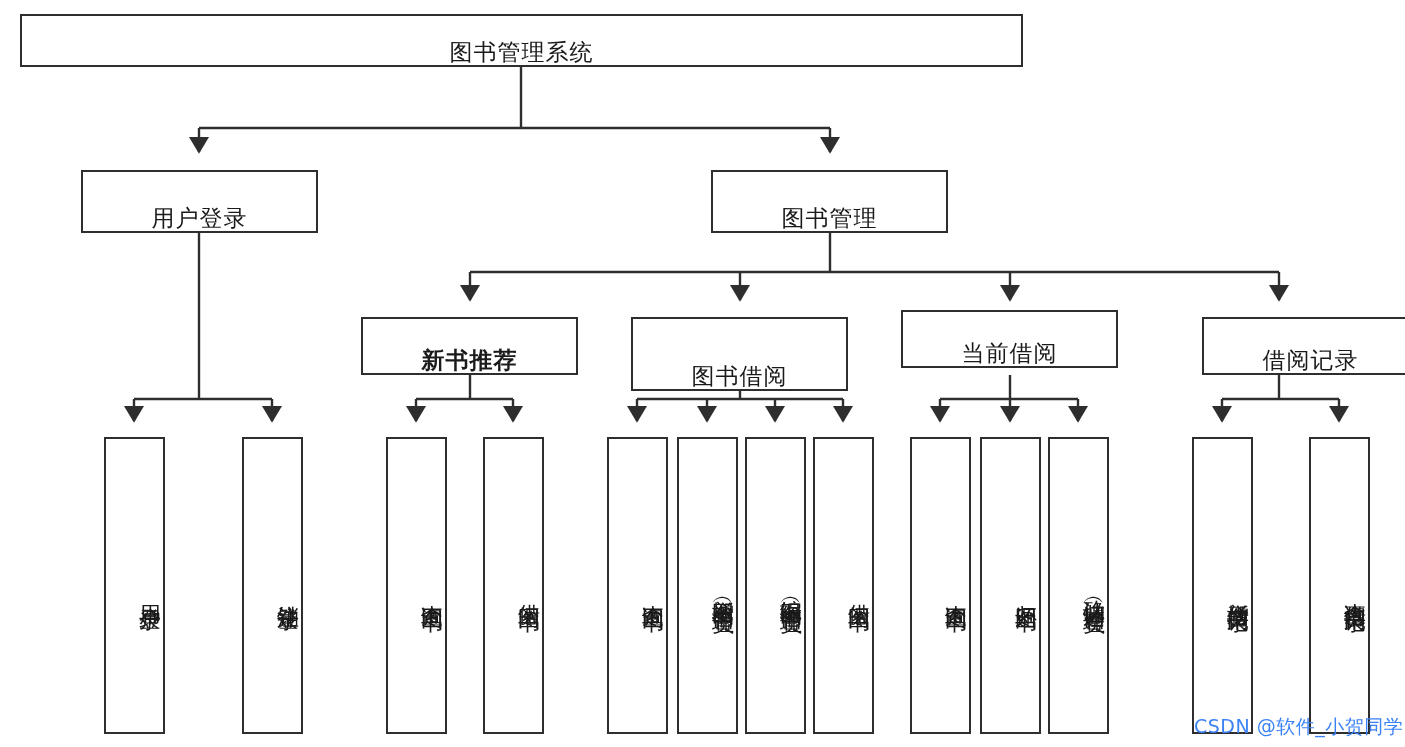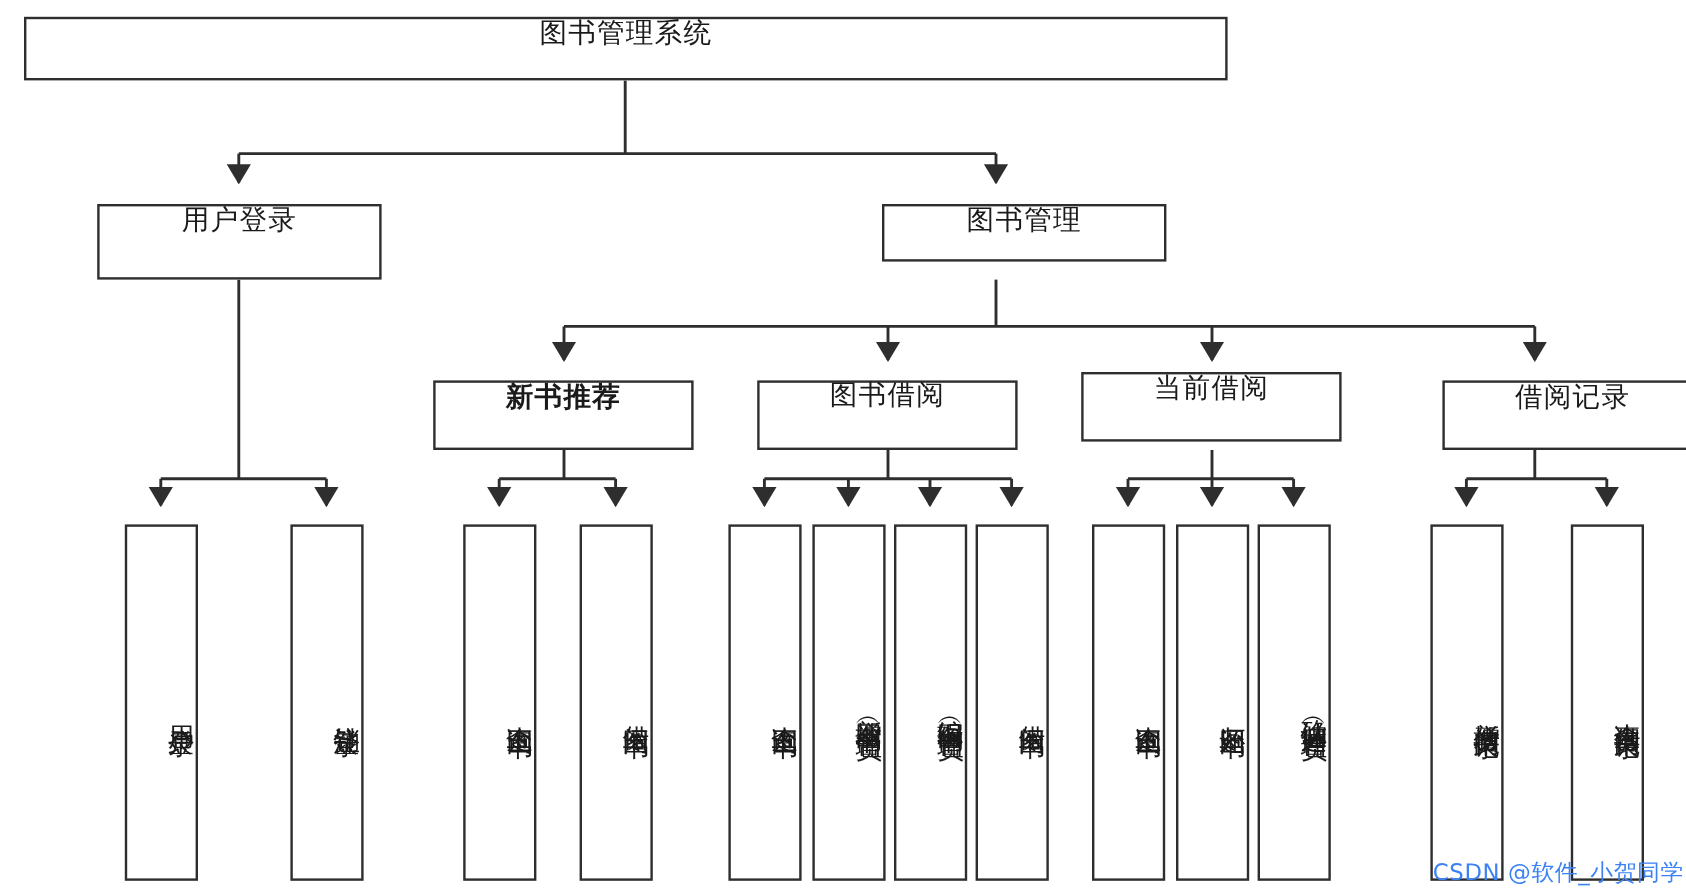--- a/index.html
+++ b/index.html
@@ -21,21 +21,21 @@
     top: 0;
     width: 1405px;
     height: 747px;
   }
   .node {
     position: absolute;
     box-sizing: border-box;
     border: 2px solid #2e2e2e;
     background: #ffffff;
     display: flex;
-    align-items: flex-start;
+    align-items: flex-end;
     justify-content: center;
     color: #1a1a1a;
   }
   .node.h {
     font-size: 23px;
     line-height: 1.1;
     letter-spacing: 1px;
   }
   .node.v {
     writing-mode: vertical-rl;
@@ -116,28 +116,28 @@
     </g>
   </svg>
 
   <div class="node h" style="left:20px; top:14px; width:1003px; height:53px;">
     <span>图书管理系统</span>
   </div>
 
   <div class="node h" style="left:81px; top:170px; width:237px; height:63px;">
     <span>用户登录</span>
   </div>
-  <div class="node h" style="left:711px; top:170px; width:237px; height:48px;margin-left:24px;">
+  <div class="node h" style="left:711px; top:170px; width:237px; height:63px;">
     <span>图书管理</span>
   </div>
 
   <div class="node h" style="left:361px; top:317px; width:217px; height:58px;font-weight:bold;">
     <span>新书推荐</span>
   </div>
-  <div class="node h" style="left:631px; top:317px; width:217px; height:58px;font-family:Liberation Mono, monospace;">
+  <div class="node h" style="left:631px; top:317px; width:217px; height:74px;">
     <span>图书借阅</span>
   </div>
   <div class="node h" style="left:901px; top:310px; width:217px; height:58px;">
     <span>当前借阅</span>
   </div>
   <div class="node h" style="left:1170px; top:317px; width:217px; height:58px;margin-left:32px;">
     <span>借阅记录</span>
   </div>
 
   <div class="node v" style="left:104px; top:437px; width:61px; height:297px;">

